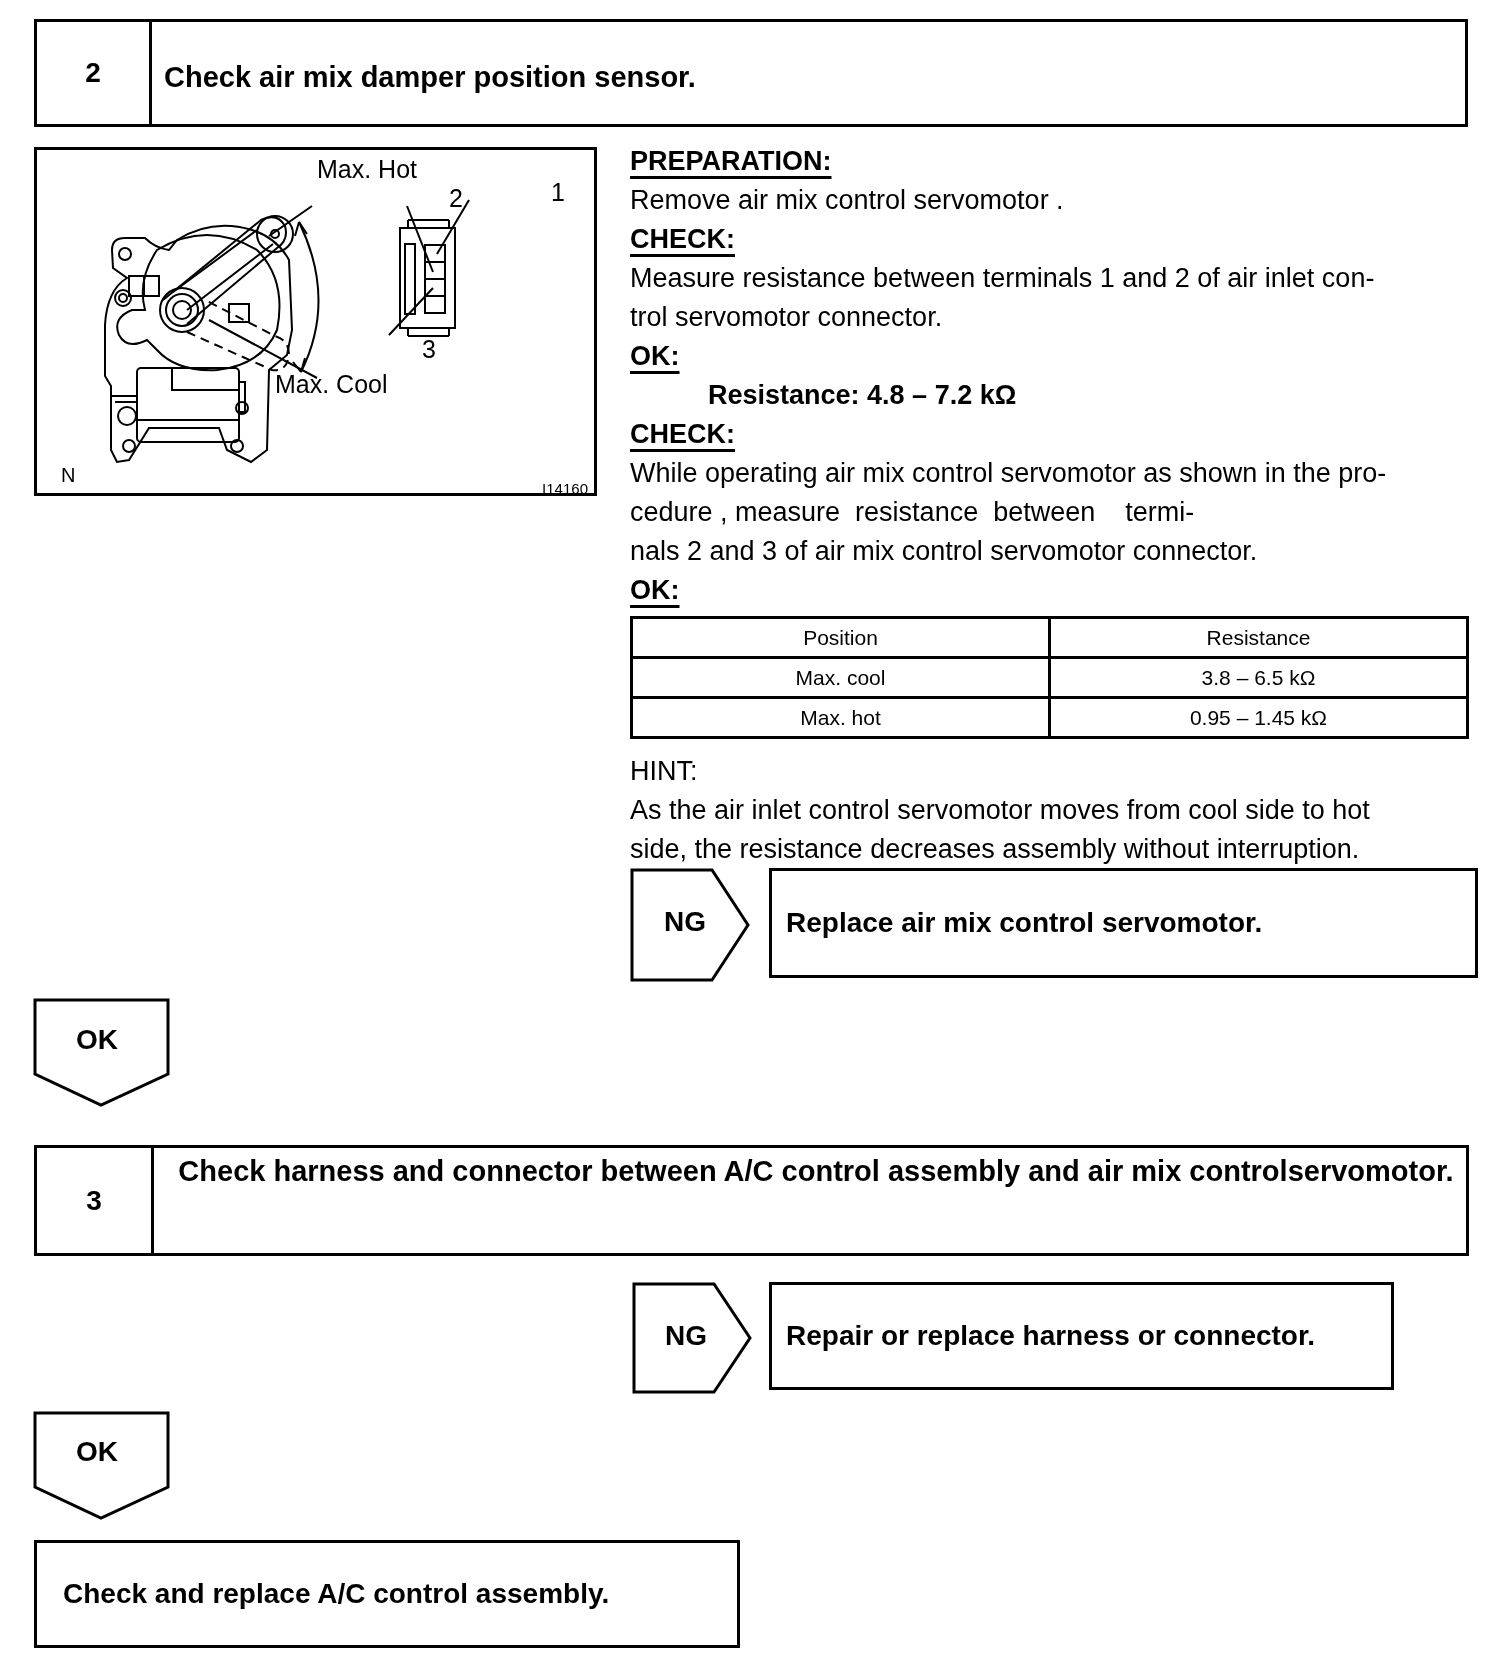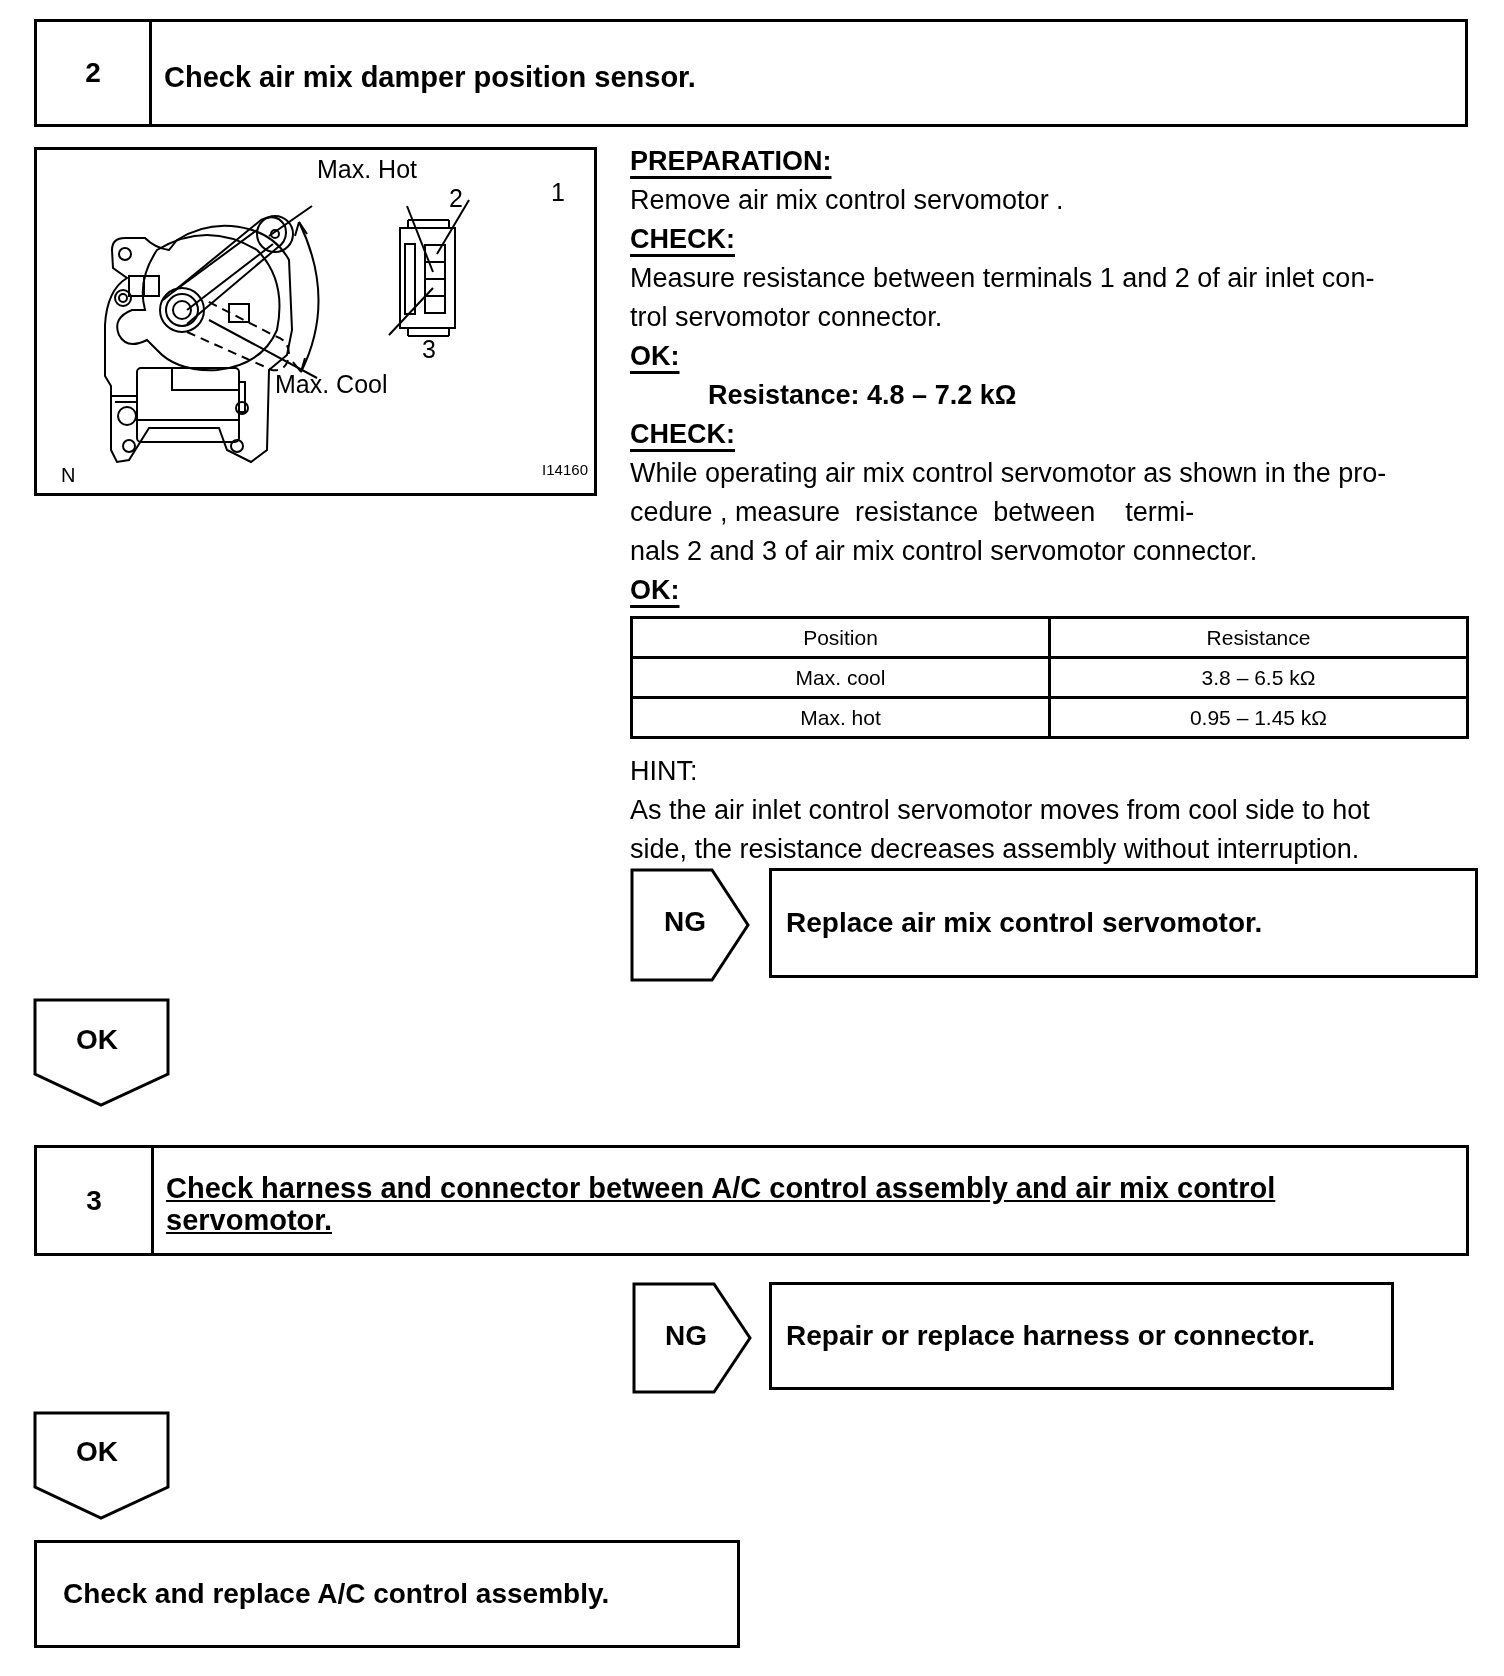--- a/index.html
+++ b/index.html
@@ -83,21 +83,21 @@
       <line x1="396" y1="122" x2="370" y2="56"></line>
       <line x1="396" y1="138" x2="352" y2="185"></line>
     </g>
   </svg>
   <div class="abs" style="left:280px; top:5px; font-size:25px;">Max. Hot</div>
   <div class="abs" style="left:238px; top:220px; font-size:25px;">Max. Cool</div>
   <div class="abs" style="left:514px; top:28px; font-size:25px;">1</div>
   <div class="abs" style="left:412px; top:34px; font-size:25px;">2</div>
   <div class="abs" style="left:385px; top:185px; font-size:25px;">3</div>
   <div class="abs" style="left:24px; top:314px; font-size:20px;">N</div>
-  <div class="abs" style="right:6px; top:311px; font-size:15px;">I14160</div>
+  <div class="abs" style="right:6px; top:330px; font-size:15px;">I14160</div>
 </div>
 
 <div class="rcol" style="top:142px;">
   <div><span class="hdg">PREPARATION:</span></div>
   <div>Remove air mix control servomotor .</div>
   <div><span class="hdg">CHECK:</span></div>
   <div>Measure resistance between terminals 1 and 2 of air inlet con-</div>
   <div>trol servomotor connector.</div>
   <div><span class="hdg">OK:</span></div>
   <div class="spec">Resistance: 4.8 – 7.2 kΩ</div>
@@ -139,21 +139,21 @@
   <span>Replace air mix control servomotor.</span>
 </div>
 
 <svg class="ok-arrow" style="left:33px; top:998px;" width="138" height="110" viewBox="0 0 138 110">
   <polygon points="2,2 135,2 135,76 68,107 2,76" fill="#fff" stroke="#000" stroke-width="3"></polygon>
 </svg>
 <div class="arrow-label" style="left:76px; top:1024px;">OK</div>
 
 <div class="box step-box" style="left:34px; top:1145px; width:1435px; height:111px;">
   <div class="step-num" style="width:114px;">3</div>
-  <div class="step-title" style="flex-direction:column; align-items:flex-start; justify-content:center;text-decoration:underline;">
+  <div class="step-title" style="flex-direction:row; align-items:flex-start; justify-content:center;">
     <span>Check harness and connector between A/C control assembly and air mix control</span>
     <span>servomotor.</span>
   </div>
 </div>
 
 <svg class="ng-arrow" style="left:632px; top:1282px;" width="122" height="112" viewBox="0 0 122 112">
   <polygon points="2,2 82,2 118,56 82,110 2,110" fill="#fff" stroke="#000" stroke-width="3"></polygon>
 </svg>
 <div class="arrow-label" style="left:665px; top:1320px;">NG</div>
 <div class="box ng-text" style="left:760px; top:1282px; width:625px; height:108px;">

